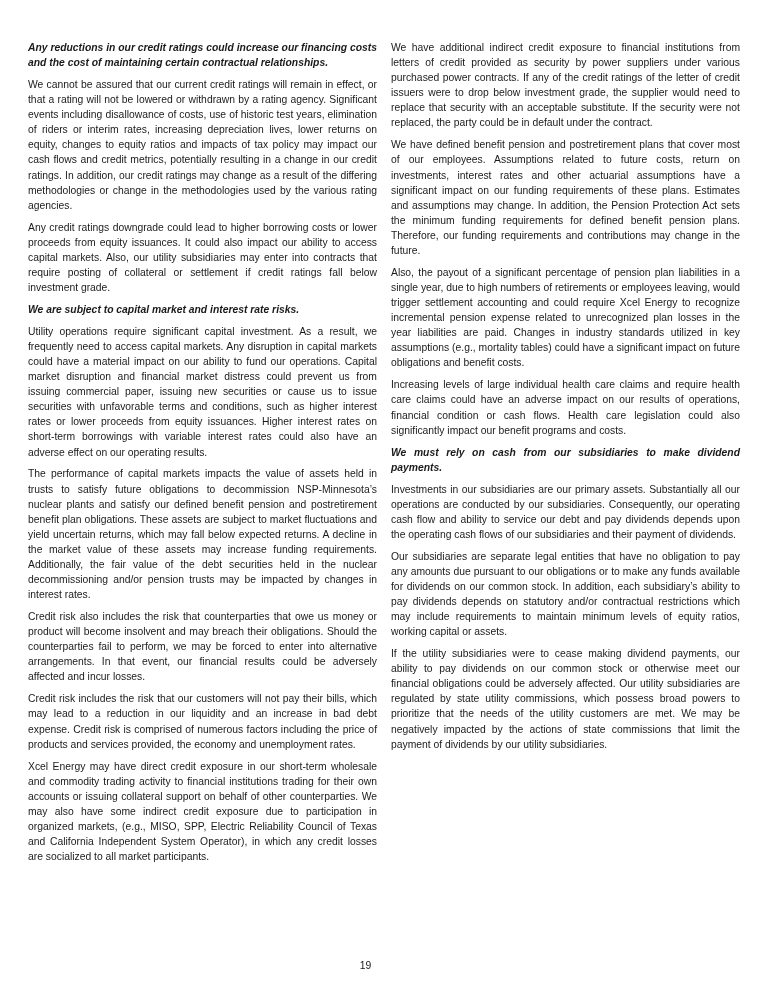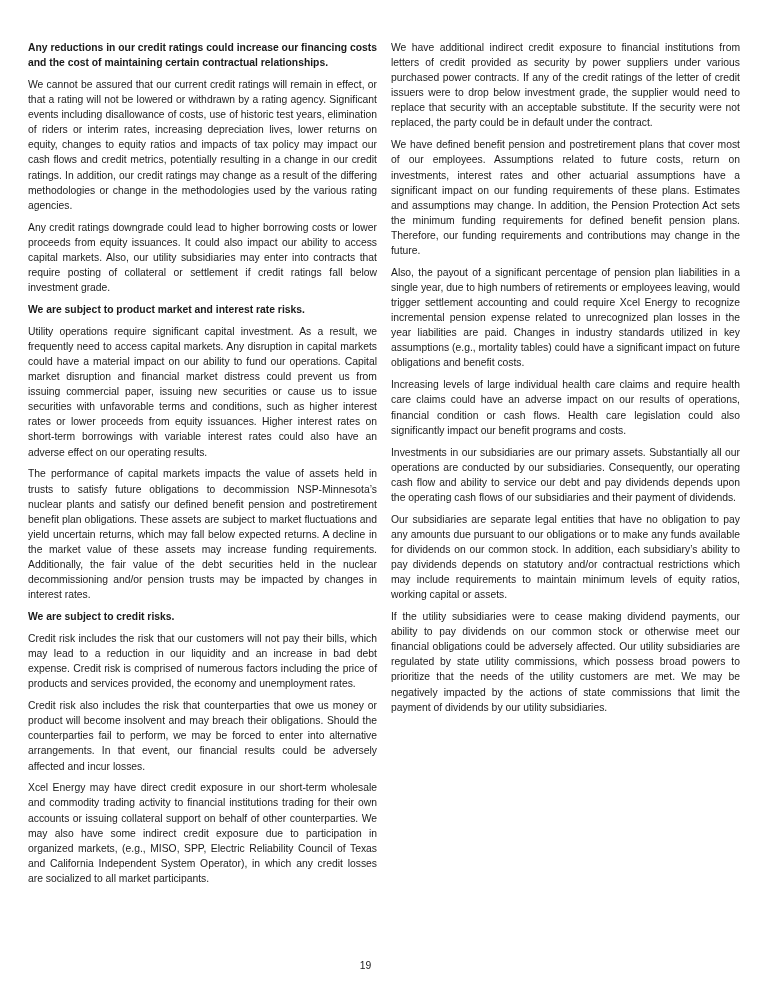--- a/index.html
+++ b/index.html
@@ -5,47 +5,47 @@
   html, body { margin: 0; padding: 0; background: #ffffff; }
   body { width: 768px; height: 993px; position: relative; overflow: hidden; }
   .page {
     position: absolute; left: 28px; top: 40px; width: 712px;
     display: flex; justify-content: space-between;
     font-family: "Liberation Sans", sans-serif;
     font-size: 10.35px; line-height: 15.1px; color: #1a1a1a;
   }
   .col { width: 349px; }
   .col p { margin: 0 0 6.8px 0; text-align: justify; }
-  .col p.h { font-weight: bold; }
+  .col p.h { font-weight: bold; font-style: italic; }
   .page-number {
     position: absolute; left: 0; width: 731px; top: 960px;
     text-align: center; font-family: "Liberation Sans", sans-serif;
     font-size: 10.35px; color: #1a1a1a;
   }
 </style>
 </head>
 <body>
 
 <div class="page">
   <div class="col">
     <p class="h">Any reductions in our credit ratings could increase our financing costs and the cost of maintaining certain contractual relationships.</p>
     <p>We cannot be assured that our current credit ratings will remain in effect, or that a rating will not be lowered or withdrawn by a rating agency. Significant events including disallowance of costs, use of historic test years, elimination of riders or interim rates, increasing depreciation lives, lower returns on equity, changes to equity ratios and impacts of tax policy may impact our cash flows and credit metrics, potentially resulting in a change in our credit ratings. In addition, our credit ratings may change as a result of the differing methodologies or change in the methodologies used by the various rating agencies.</p>
     <p>Any credit ratings downgrade could lead to higher borrowing costs or lower proceeds from equity issuances. It could also impact our ability to access capital markets. Also, our utility subsidiaries may enter into contracts that require posting of collateral or settlement if credit ratings fall below investment grade.</p>
-    <p class="h">We are subject to product market and interest rate risks.</p>
+    <p class="h">We are subject to capital market and interest rate risks.</p>
     <p>Utility operations require significant capital investment. As a result, we frequently need to access capital markets. Any disruption in capital markets could have a material impact on our ability to fund our operations. Capital market disruption and financial market distress could prevent us from issuing commercial paper, issuing new securities or cause us to issue securities with unfavorable terms and conditions, such as higher interest rates or lower proceeds from equity issuances. Higher interest rates on short-term borrowings with variable interest rates could also have an adverse effect on our operating results.</p>
     <p>The performance of capital markets impacts the value of assets held in trusts to satisfy future obligations to decommission NSP-Minnesota’s nuclear plants and satisfy our defined benefit pension and postretirement benefit  plan obligations. These assets are subject to market fluctuations and yield uncertain returns, which may fall below expected returns. A decline in the market value of these assets may increase funding requirements. Additionally, the fair value of the debt securities held in the nuclear decommissioning and/or pension trusts may be impacted by changes in interest rates.</p>
-    <p class="h">We are subject to credit risks.</p>
+    <p>Credit risk also includes the risk that counterparties that owe us money or product will become insolvent and may breach their obligations. Should the counterparties fail to perform, we may be forced to enter into alternative arrangements. In that event, our financial results could be adversely affected and incur losses.</p>
     <p>Credit risk includes the risk that our customers will not pay their bills, which may lead to a reduction in our liquidity and an increase in bad debt expense. Credit risk is comprised of numerous factors including the price of products and services provided, the economy and unemployment rates.</p>
-    <p>Credit risk also includes the risk that counterparties that owe us money or product will become insolvent and may breach their obligations. Should the counterparties fail to perform, we may be forced to enter into alternative arrangements. In that event, our financial results could be adversely affected and incur losses.</p>
     <p>Xcel Energy may have direct credit exposure in our short-term wholesale and commodity trading activity to financial institutions trading for their own accounts or issuing collateral support on behalf of other counterparties. We may also have some indirect credit exposure due to participation in organized markets, (e.g., MISO, SPP, Electric Reliability Council of Texas and California Independent System Operator), in which any credit losses are socialized to all market participants.</p>
   </div>
   <div class="col">
     <p>We have additional indirect credit exposure to financial institutions from letters of credit provided as security by power suppliers under various purchased power contracts. If any of the credit ratings of the letter of credit issuers were to drop below investment grade, the supplier would need to replace that security with an acceptable substitute. If the security were not replaced, the party could be in default under the contract.</p>
     <p>We have defined benefit pension and postretirement plans that cover most of our employees. Assumptions related to future costs, return on investments, interest rates and other actuarial assumptions have a significant impact on our funding requirements of these plans. Estimates and assumptions may change. In addition, the Pension Protection Act sets the minimum funding requirements for defined benefit pension plans. Therefore, our funding requirements and contributions may change in the future.</p>
     <p>Also, the payout of a significant percentage of pension plan liabilities in a single year, due to high numbers of retirements or employees leaving, would trigger settlement accounting and could require Xcel Energy to recognize incremental pension expense related to unrecognized plan losses in the year liabilities are paid. Changes in industry standards utilized in key assumptions (e.g., mortality tables) could have a significant impact on future obligations and benefit costs.</p>
     <p>Increasing levels of large individual health care claims and require health care claims could have an adverse impact on our results of operations, financial condition or cash flows. Health care legislation could also significantly impact our benefit programs and costs.</p>
+    <p class="h">We must rely on cash from our subsidiaries to make dividend payments.</p>
     <p>Investments in our subsidiaries are our primary assets. Substantially all our operations are conducted by our subsidiaries. Consequently, our operating cash flow and ability to service our debt and pay dividends depends upon the operating cash flows of our subsidiaries and their payment of dividends.</p>
     <p>Our subsidiaries are separate legal entities that have no obligation to pay any amounts due pursuant to our obligations or to make any funds available for dividends on our common stock. In addition, each subsidiary’s ability to pay dividends depends on statutory and/or contractual restrictions which may include requirements to maintain minimum levels of equity ratios, working capital or assets.</p>
     <p>If the utility subsidiaries were to cease making dividend payments, our ability to pay dividends on our common stock or otherwise meet our financial obligations could be adversely affected. Our utility subsidiaries are regulated by state utility commissions, which possess broad powers to prioritize that the needs of the utility customers are met. We may be negatively impacted by the actions of state commissions that limit the payment of dividends by our utility subsidiaries.</p>
   </div>
 </div>
 
 <div class="page-number">19</div>
 
 </body></html>

